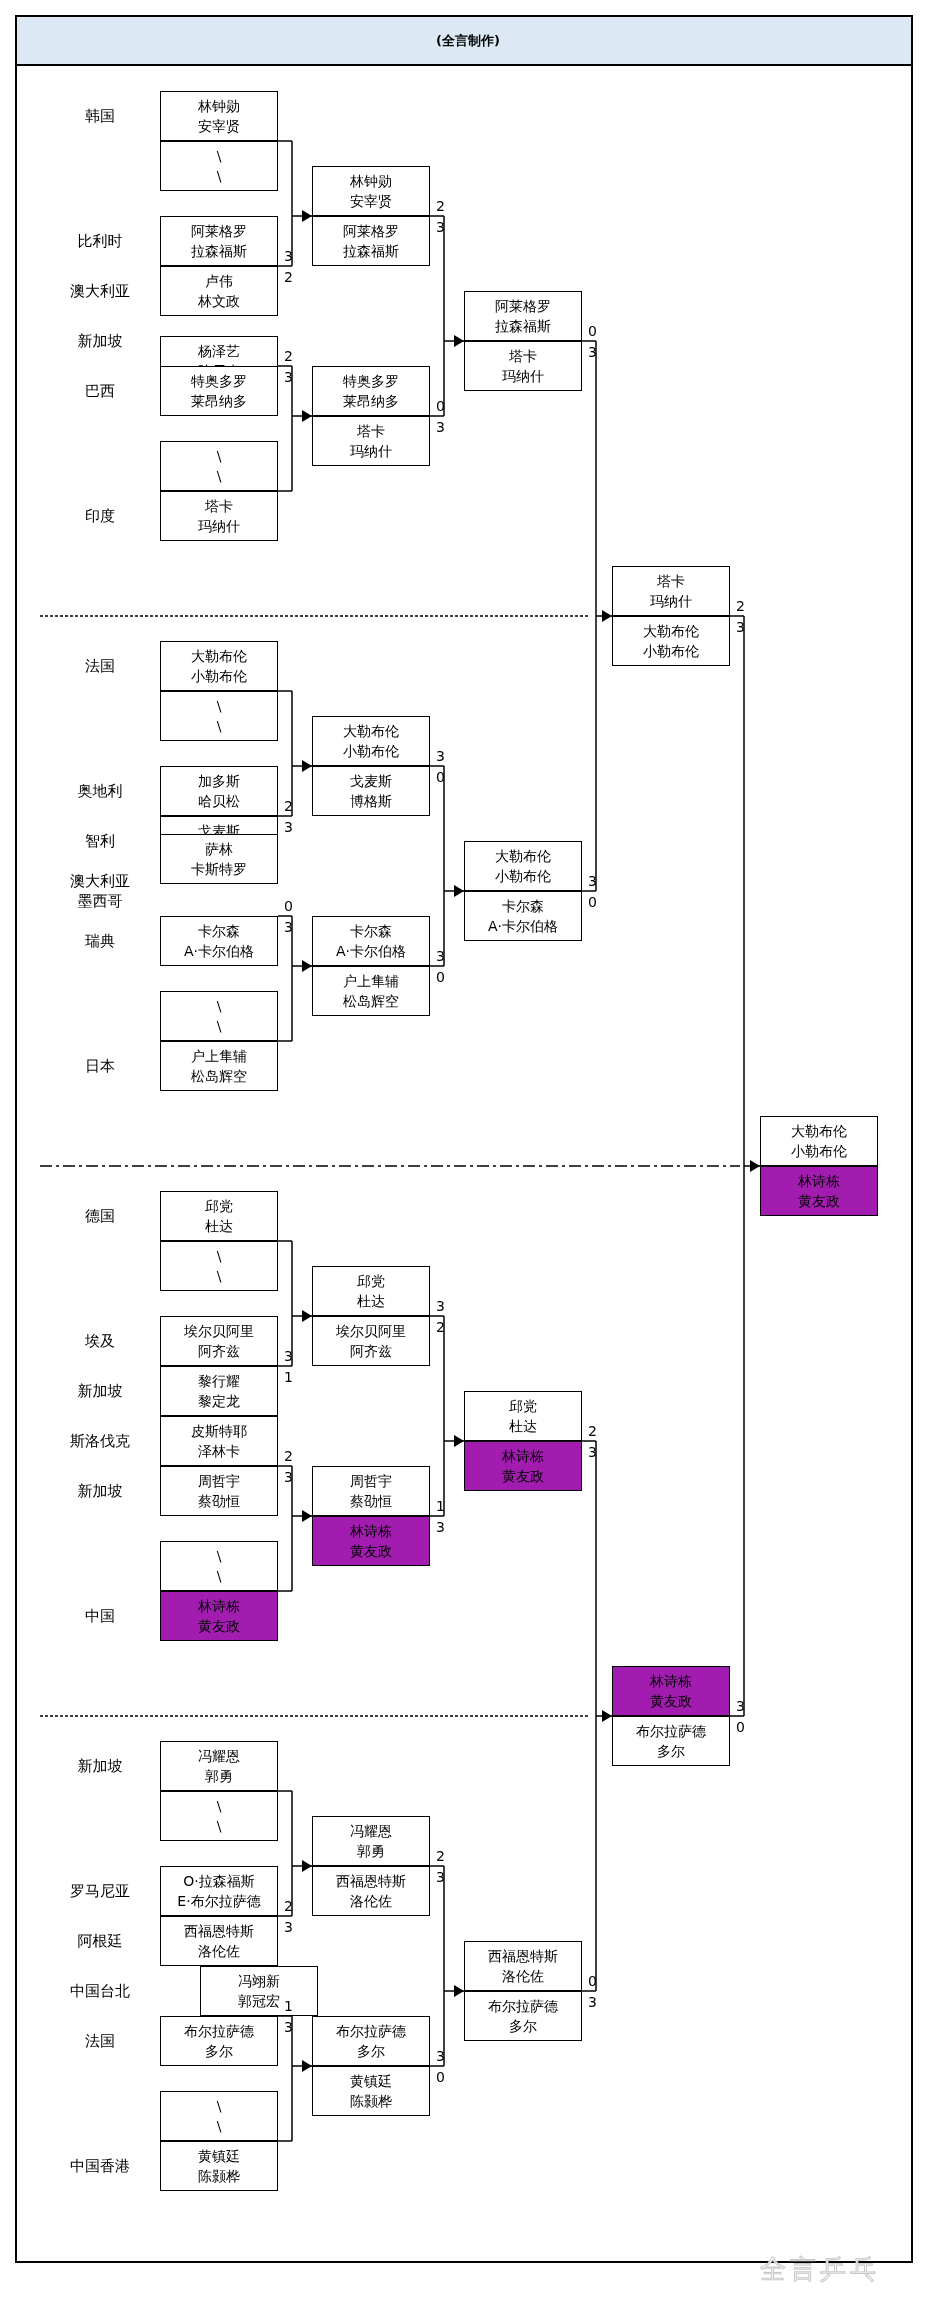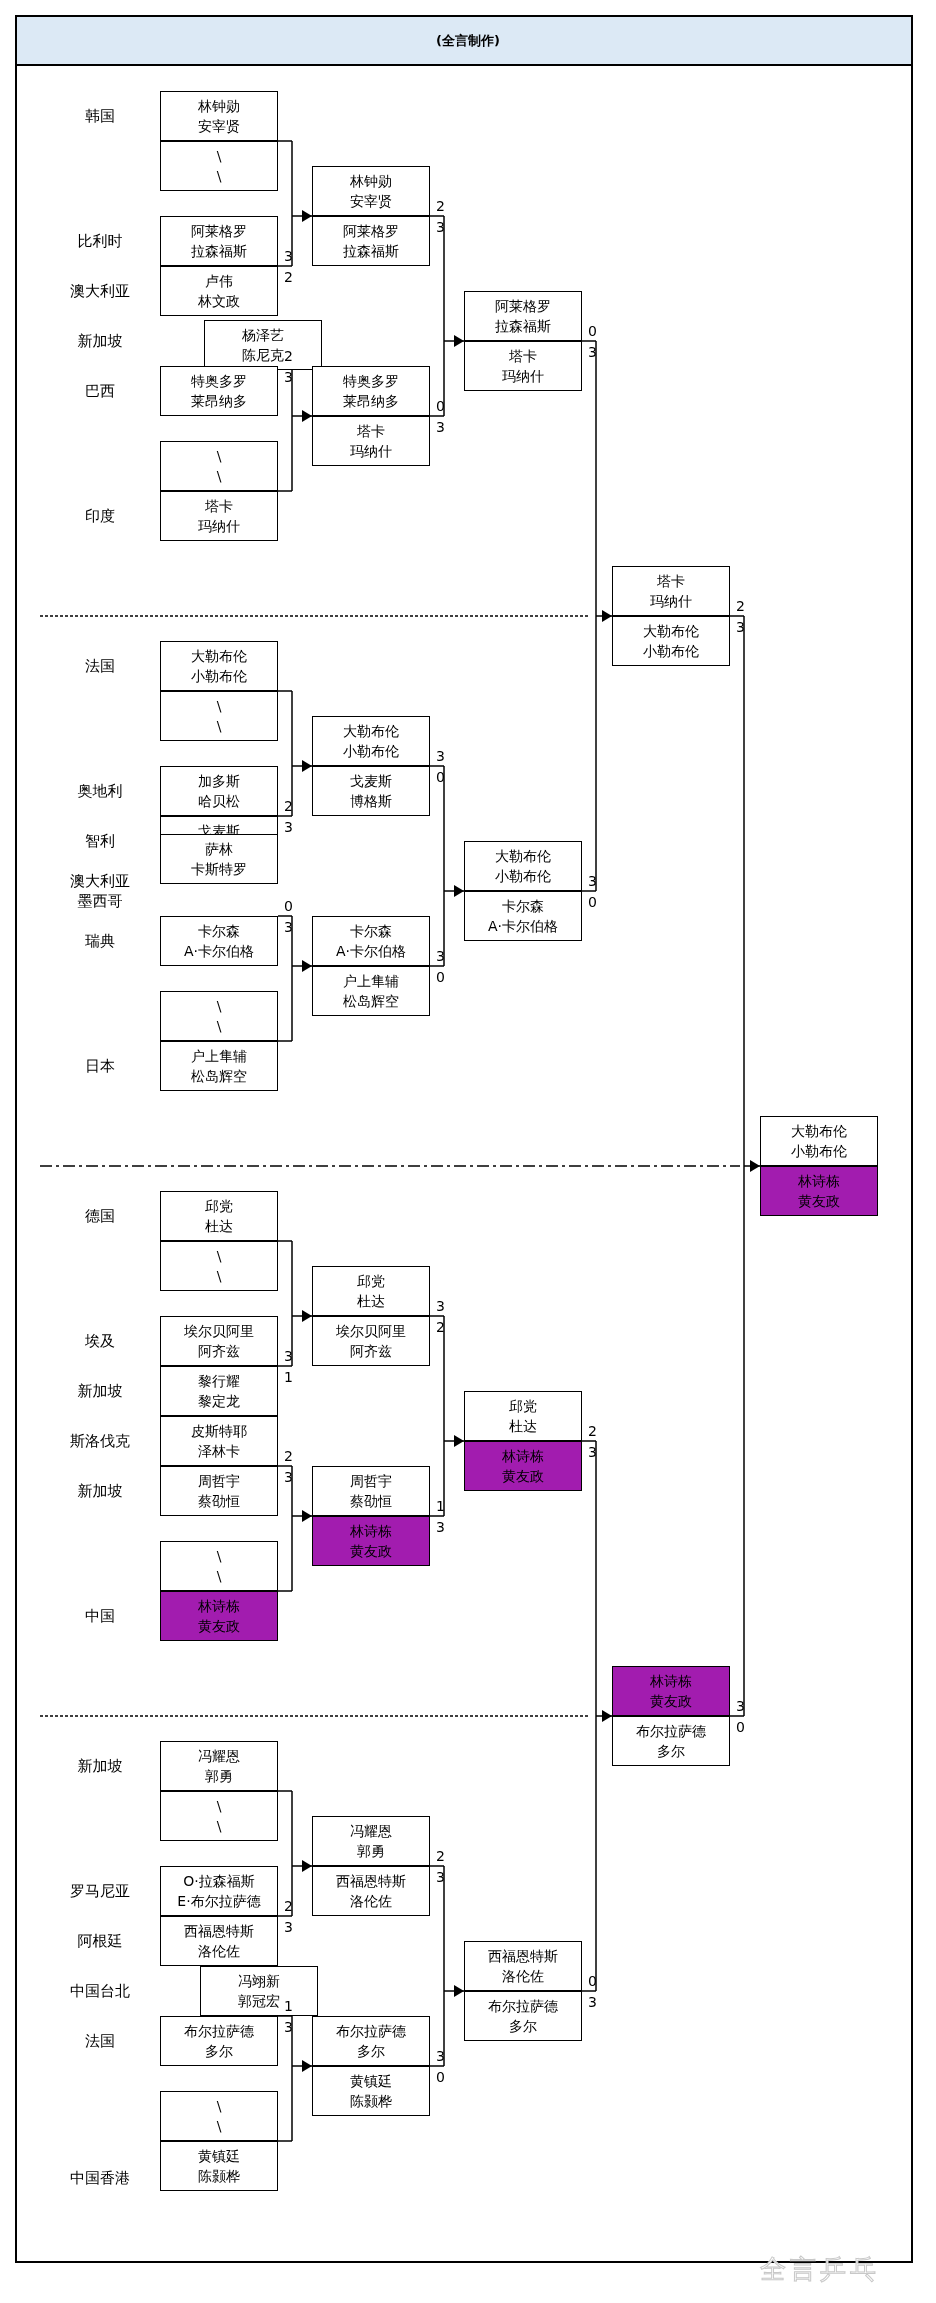--- a/index.html
+++ b/index.html
@@ -128,21 +128,21 @@
       <span>拉森福斯</span>
     </div>
     <div class="cell bot" style="left: 160px; top: 266px;">
       <span>卢伟</span>
       <span>林文政</span>
     </div>
     <div class="country" style="top: 231px; white-space: pre-line; text-align: center;">比利时</div>
     <div class="country" style="top: 281px; white-space: pre-line;">澳大利亚</div>
     <div class="score" style="left: 284px; top: 248px;">3</div>
     <div class="score" style="left: 284px; top: 269px;">2</div>
-    <div class="cell top" style="left: 160px; top: 320px; margin-left: 44px;">
+    <div class="cell top" style="left: 160px; top: 336px;">
       <span>杨泽艺</span>
       <span>陈尼克</span>
     </div>
     <div class="cell bot" style="left: 160px; top: 366px;">
       <span>特奥多罗</span>
       <span>莱昂纳多</span>
     </div>
     <div class="country" style="top: 331px; white-space: pre-line;">新加坡</div>
     <div class="country" style="top: 381px; white-space: pre-line;">巴西</div>
     <div class="score" style="left: 284px; top: 348px;">2</div>
@@ -275,21 +275,21 @@
     <div class="score" style="left: 284px; top: 1998px;">1</div>
     <div class="score" style="left: 284px; top: 2019px;">3</div>
     <div class="cell top" style="left: 160px; top: 2091px;">
       <span>\</span>
       <span>\</span>
     </div>
     <div class="cell bot" style="left: 160px; top: 2141px;">
       <span>黄镇廷</span>
       <span>陈颢桦</span>
     </div>
-    <div class="country" style="top: 2156px; white-space: pre-line; margin-top: 12px;">中国香港</div>
+    <div class="country" style="top: 2156px; white-space: pre-line;">中国香港</div>
     <div class="cell top" style="left: 312px; top: 166px;">
       <span>林钟勋</span>
       <span>安宰贤</span>
     </div>
     <div class="cell bot" style="left: 312px; top: 216px;">
       <span>阿莱格罗</span>
       <span>拉森福斯</span>
     </div>
     <div class="score" style="left: 436px; top: 198px;">2</div>
     <div class="score" style="left: 436px; top: 219px;">3</div>

